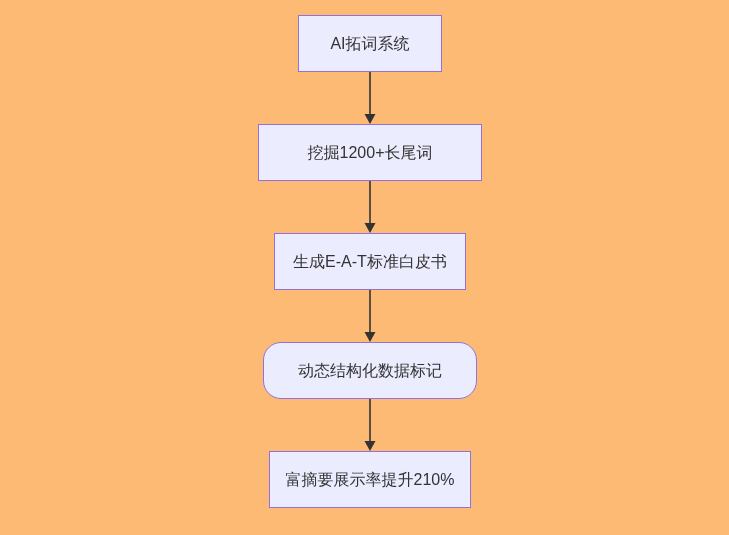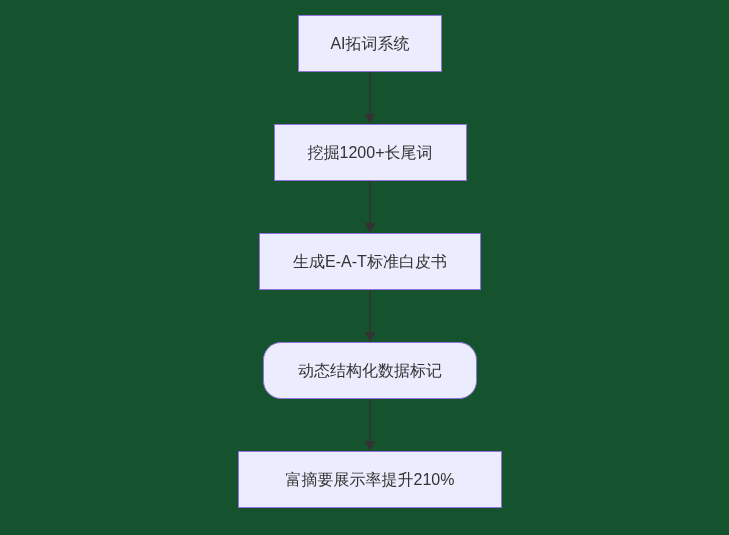--- a/index.html
+++ b/index.html
@@ -4,21 +4,21 @@
 <style>
   html, body {
     margin: 0;
     padding: 0;
     font-family: "Liberation Sans", "DejaVu Sans", sans-serif;
   }
   .stage {
     position: relative;
     width: 729px;
     height: 535px;
-    background: #14532d;
+    background: #fdba74;
     overflow: hidden;
   }
   .flow-column {
     position: absolute;
     left: 370px;
     top: 15px;
     transform: translateX(-50%);
     display: flex;
     flex-direction: column;
     align-items: center;
@@ -52,45 +52,45 @@
 
     <div class="flow-node" style="width:144px;">
       <span class="node-label">AI拓词系统</span>
     </div>
 
     <svg class="flow-edge" viewBox="0 0 14 52">
       <line x1="7" y1="0" x2="7" y2="44" stroke="#333333" stroke-width="1.6"></line>
       <polygon points="1.5,42 12.5,42 7,52" fill="#333333"></polygon>
     </svg>
 
-    <div class="flow-node" style="width:193px;">
+    <div class="flow-node" style="width:224px;">
       <span class="node-label">挖掘1200+长尾词</span>
     </div>
 
     <svg class="flow-edge" viewBox="0 0 14 52">
       <line x1="7" y1="0" x2="7" y2="44" stroke="#333333" stroke-width="1.6"></line>
       <polygon points="1.5,42 12.5,42 7,52" fill="#333333"></polygon>
     </svg>
 
-    <div class="flow-node" style="width:222px;">
+    <div class="flow-node" style="width:192px;">
       <span class="node-label">生成E-A-T标准白皮书</span>
     </div>
 
     <svg class="flow-edge" viewBox="0 0 14 52">
       <line x1="7" y1="0" x2="7" y2="44" stroke="#333333" stroke-width="1.6"></line>
       <polygon points="1.5,42 12.5,42 7,52" fill="#333333"></polygon>
     </svg>
 
     <div class="flow-node" style="width:214px;border-radius:18px;">
       <span class="node-label">动态结构化数据标记</span>
     </div>
 
     <svg class="flow-edge" viewBox="0 0 14 52">
       <line x1="7" y1="0" x2="7" y2="44" stroke="#333333" stroke-width="1.6"></line>
       <polygon points="1.5,42 12.5,42 7,52" fill="#333333"></polygon>
     </svg>
 
-    <div class="flow-node" style="width:264px;">
+    <div class="flow-node" style="width:202px;">
       <span class="node-label">富摘要展示率提升210%</span>
     </div>
 
   </div>
 </div>
 
 </body></html>

